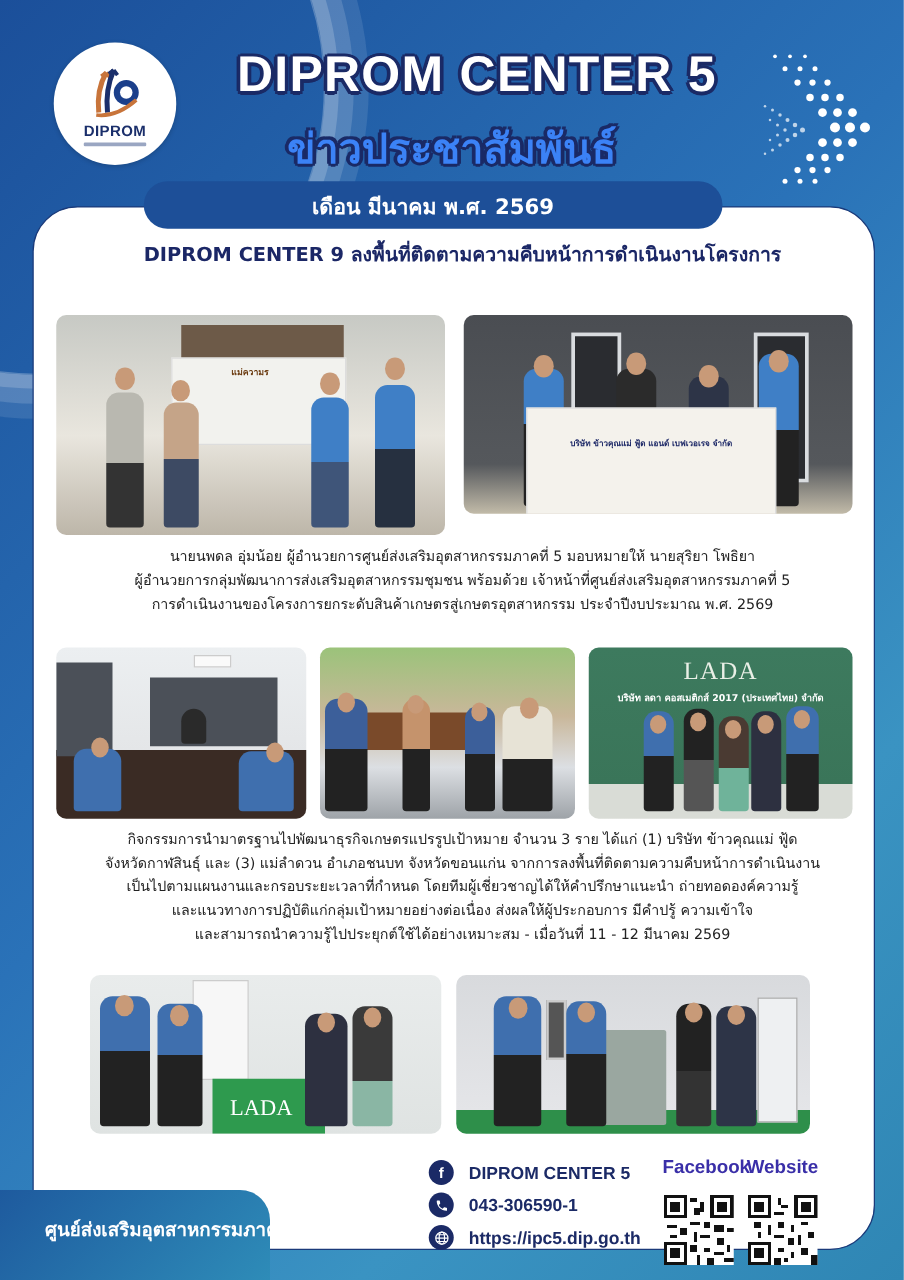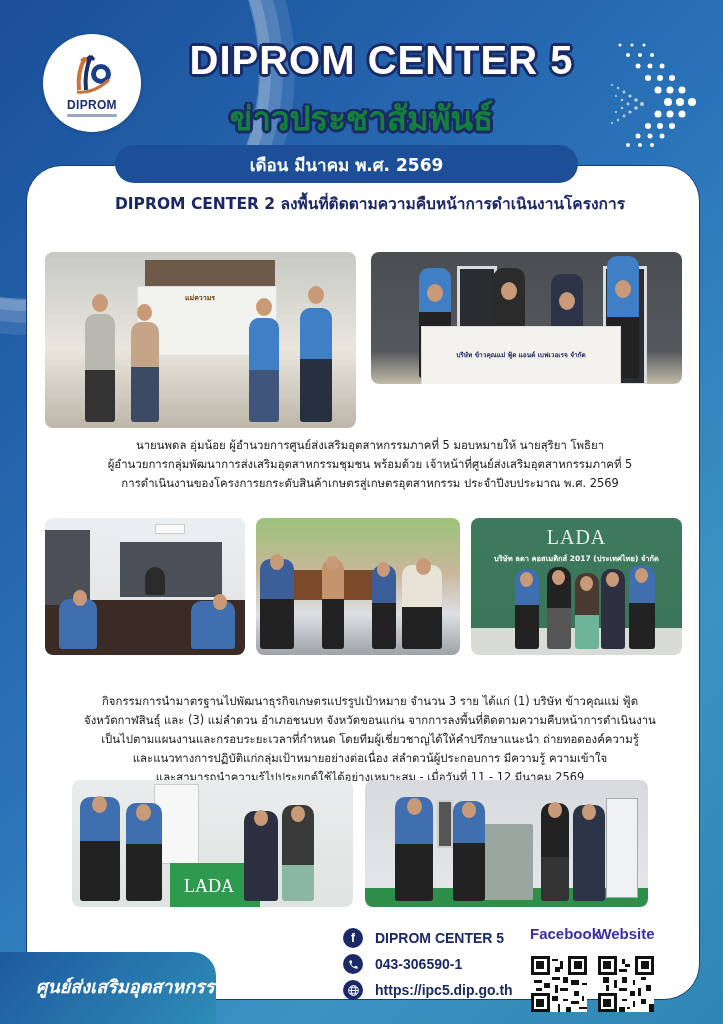--- a/index.html
+++ b/index.html
@@ -31,21 +31,21 @@
 
   .title-en {
     position: absolute; left: 0; right: 0; top: 38px; text-align: center;
     font-family: "Liberation Sans", sans-serif; font-weight: 700; font-size: 40px; color: #fff;
     letter-spacing: 1px;
     text-shadow: -2px -2px 0 #1a2a66, 2px -2px 0 #1a2a66, -2px 2px 0 #1a2a66, 2px 2px 0 #1a2a66, 0 3px 0 #1a2a66, 3px 0 0 #1a2a66, -3px 0 0 #1a2a66, 0 -3px 0 #1a2a66;
     padding-left: 40px;
   }
   .title-th {
     position: absolute; left: 0; right: 0; top: 92px; text-align: center;
-    font-family: "DejaVu Sans", sans-serif; font-weight: 700; font-size: 33px; color: #15803d;
+    font-family: "DejaVu Sans", sans-serif; font-weight: 700; font-size: 33px; color: #3b82f6;
     text-shadow: -2px -2px 0 #1a2a66, 2px -2px 0 #1a2a66, -2px 2px 0 #1a2a66, 2px 2px 0 #1a2a66, 0 3px 0 #1a2a66, 3px 0 0 #1a2a66, -3px 0 0 #1a2a66;
   }
   .chevron-dots { position: absolute; left: 610px; top: 40px; width: 100px; height: 110px; }
 
   .card {
     position: absolute; left: 26px; top: 165px; width: 674px; height: 835px;
     background: #fff; border-radius: 36px;
     border: 1.5px solid #1a3a7a;
   }
   .month-pill {
@@ -70,21 +70,21 @@
   .caption {
     position: absolute; left: 40px; right: 23px; text-align: center;
     font-size: 11.4px; line-height: 19px; color: #222; z-index: 2;
   }
   .footer-box {
     position: absolute; left: 0; top: 952px; width: 216px; height: 72px;
     background: linear-gradient(135deg, #1e5a9e 0%, #2e8cb8 100%);
     border-top-right-radius: 24px; z-index: 4;
     display: flex; align-items: flex-start; padding-top: 20px; padding-left: 36px;
   }
-  .footer-box span { color: #fff; font-weight: 700; font-size: 18px; white-space: nowrap; font-style: italic; }
+  .footer-box span { color: #fff; font-weight: 700; font-size: 15px; white-space: nowrap; }
   .contact { position: absolute; left: 343px; top: 925px; z-index: 3; }
   .contact-row { display: flex; align-items: center; height: 26px; }
   .contact-icon {
     width: 20px; height: 20px; border-radius: 50%; background: #1b2a66; color: #fff;
     display: flex; align-items: center; justify-content: center; font-size: 12px; font-weight: 700;
     margin-right: 12px; font-family: "Liberation Sans", sans-serif;
   }
   .contact-text { font-family: "Liberation Sans", sans-serif; font-weight: 700; font-size: 14px; color: #1b2a66; }
   .qr-block { position: absolute; top: 925px; z-index: 3; text-align: center; width: 58px; }
   .qr-label { font-family: "Liberation Sans", sans-serif; font-weight: 700; font-size: 15px; color: #3a2fa8; display: block; margin-bottom: 14px; }
@@ -165,38 +165,38 @@
   </g>
 </svg>
 
 <div class="card"></div>
 
 <div class="month-pill">
   <span>เดือน มีนาคม พ.ศ. 2569</span>
 </div>
 
 <div class="headline">
-  <div>DIPROM CENTER 2 ลงพื้นที่ติดตามความคืบหน้าการดำเนินงานโครงการ</div>
+  <div>DIPROM CENTER 9 ลงพื้นที่ติดตามความคืบหน้าการดำเนินงานโครงการ</div>
 </div>
 
 <div class="photo" style="left:45px; top:252px; width:311px; height:176px; background:linear-gradient(180deg,#c7c9c4 0%,#e9e6de 55%,#bdb6a9 100%);">
   <div style="position:absolute;left:100px;top:8px;width:130px;height:30px;background:#6d5a48;"></div>
   <div class="banner" style="left:92px;top:34px;width:140px;height:70px;"></div>
   <div style="position:absolute;left:140px;top:40px;font-size:7px;color:#6b3b10;font-weight:700;">แม่ความร</div>
   <div class="person" style="left:40px;width:30px;height:108px;background:linear-gradient(#b9b8b0 0 52%,#333 52%);"></div>
   <div class="head" style="left:47px;top:42px;width:16px;height:18px;"></div>
   <div class="person" style="left:86px;width:28px;height:100px;background:linear-gradient(#c5a488 0 45%,#3d4a63 45%);"></div>
   <div class="head" style="left:92px;top:52px;width:15px;height:17px;"></div>
   <div class="person" style="left:204px;width:30px;height:104px;background:linear-gradient(#3f7fc6 0 50%,#3f5579 50%);"></div>
   <div class="head" style="left:211px;top:46px;width:16px;height:18px;"></div>
   <div class="person" style="left:255px;width:32px;height:114px;background:linear-gradient(#3f7fc6 0 45%,#263040 45%);"></div>
   <div class="head" style="left:263px;top:34px;width:16px;height:18px;"></div>
 </div>
 
-<div class="photo" style="left:371px; top:252px; width:311px; height:132px; background:linear-gradient(180deg,#4a4d52 0%,#55585c 75%,#c2bba9 100%);">
+<div class="photo" style="left:371px; top:252px; width:311px; height:159px; background:linear-gradient(180deg,#4a4d52 0%,#55585c 75%,#c2bba9 100%);">
   <div style="position:absolute;left:86px;top:14px;width:40px;height:110px;border:3px solid #d9dcdf;background:#2a2c30;"></div>
   <div style="position:absolute;left:232px;top:14px;width:44px;height:120px;border:3px solid #d9dcdf;background:#2a2c30;"></div>
   <div class="person" style="left:48px;width:32px;height:110px;background:linear-gradient(#3f7fc6 0 40%,#222 40%);"></div>
   <div class="head" style="left:56px;top:32px;width:16px;height:18px;"></div>
   <div class="person" style="left:122px;width:32px;height:110px;background:#2b2b2b;"></div>
   <div class="head" style="left:130px;top:30px;width:16px;height:18px;"></div>
   <div class="person" style="left:180px;width:32px;height:104px;background:#2d3447;"></div>
   <div class="head" style="left:188px;top:40px;width:16px;height:18px;"></div>
   <div class="person" style="left:236px;width:32px;height:122px;background:linear-gradient(#3f7fc6 0 50%,#222 50%);"></div>
   <div class="head" style="left:244px;top:28px;width:16px;height:18px;"></div>
@@ -241,25 +241,25 @@
   <div class="person" style="left:76px;width:24px;height:82px;background:linear-gradient(#222 0 50%,#555 50%);"></div>
   <div class="head" style="left:81px;top:52px;width:13px;height:15px;"></div>
   <div class="person" style="left:104px;width:24px;height:76px;background:linear-gradient(#4a3a32 0 55%,#6fb39a 55%);"></div>
   <div class="head" style="left:109px;top:58px;width:13px;height:15px;"></div>
   <div class="person" style="left:130px;width:24px;height:80px;background:#2d3040;"></div>
   <div class="head" style="left:135px;top:54px;width:13px;height:15px;"></div>
   <div class="person" style="left:158px;width:26px;height:84px;background:linear-gradient(#3f6fae 0 45%,#222 45%);"></div>
   <div class="head" style="left:164px;top:50px;width:13px;height:15px;"></div>
 </div>
 
-<div class="caption" style="top:692px;">
+<div class="caption" style="top:662px;">
   <div>กิจกรรมการนำมาตรฐานไปพัฒนาธุรกิจเกษตรแปรรูปเป้าหมาย จำนวน 3 ราย ได้แก่ (1) บริษัท ข้าวคุณแม่ ฟู้ด</div>
   <div>จังหวัดกาฬสินธุ์ และ (3) แม่ลำดวน อำเภอชนบท จังหวัดขอนแก่น จากการลงพื้นที่ติดตามความคืบหน้าการดำเนินงาน</div>
   <div>เป็นไปตามแผนงานและกรอบระยะเวลาที่กำหนด โดยทีมผู้เชี่ยวชาญได้ให้คำปรึกษาแนะนำ ถ่ายทอดองค์ความรู้</div>
-  <div>และแนวทางการปฏิบัติแก่กลุ่มเป้าหมายอย่างต่อเนื่อง ส่ลำดวน้ผู้ประกอบการ มีความรู้ ความเข้าใจ</div>
+  <div>และแนวทางการปฏิบัติแก่กลุ่มเป้าหมายอย่างต่อเนื่อง ส่งผลให้ผู้ประกอบการ มีคำปรู้ ความเข้าใจ</div>
   <div>และสามารถนำความรู้ไปประยุกต์ใช้ได้อย่างเหมาะสม - เมื่อวันที่ 11 - 12 มีนาคม 2569</div>
 </div>
 
 <div class="photo" style="left:72px; top:780px; width:281px; height:127px; background:linear-gradient(180deg,#e9ecec 0%,#dfe3e2 100%);">
   <div style="position:absolute;left:82px;top:4px;width:45px;height:80px;background:#f7f7f7;border:1px solid #ccc;"></div>
   <div style="position:absolute;left:98px;bottom:0;width:90px;height:44px;background:#2e9a4e;"></div>
   <div style="position:absolute;left:112px;bottom:10px;font-family:'Liberation Serif',serif;font-size:18px;color:#fff;">LADA</div>
   <div class="person" style="left:8px;width:40px;height:104px;background:linear-gradient(#3f6fae 0 42%,#222 42%);"></div>
   <div class="head" style="left:20px;top:16px;width:15px;height:17px;"></div>
   <div class="person" style="left:54px;width:36px;height:98px;background:linear-gradient(#3f6fae 0 42%,#222 42%);"></div>

